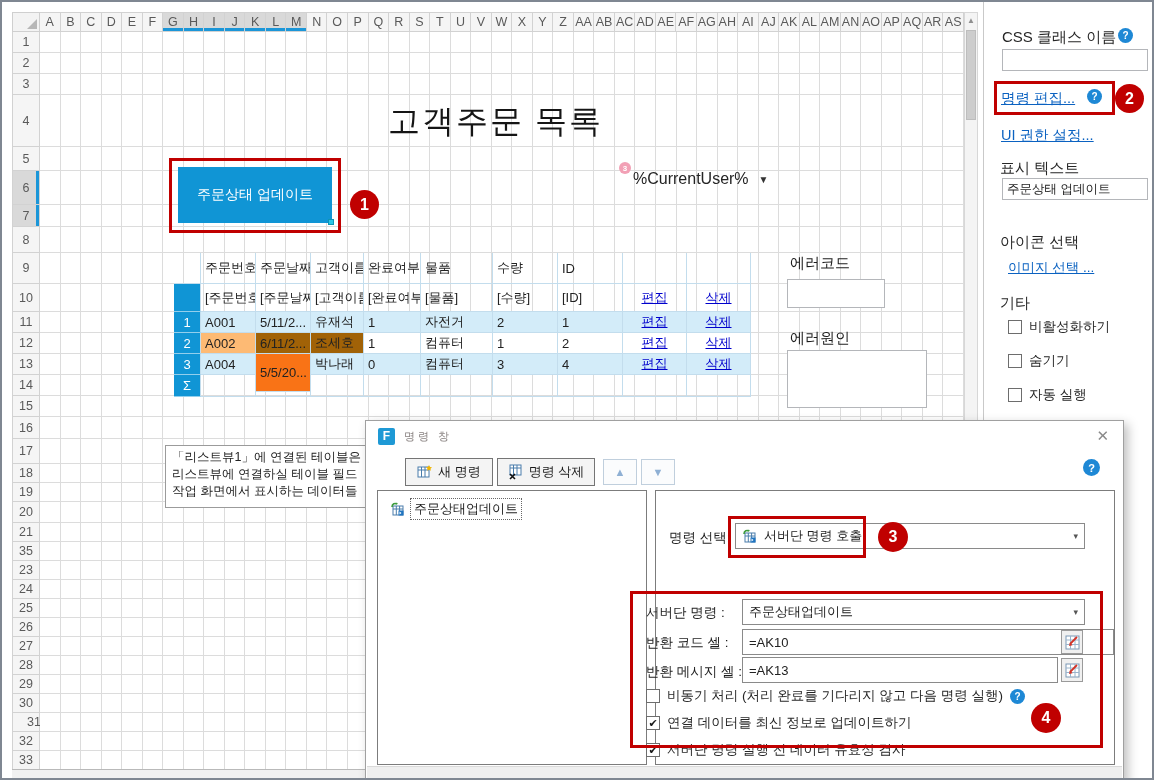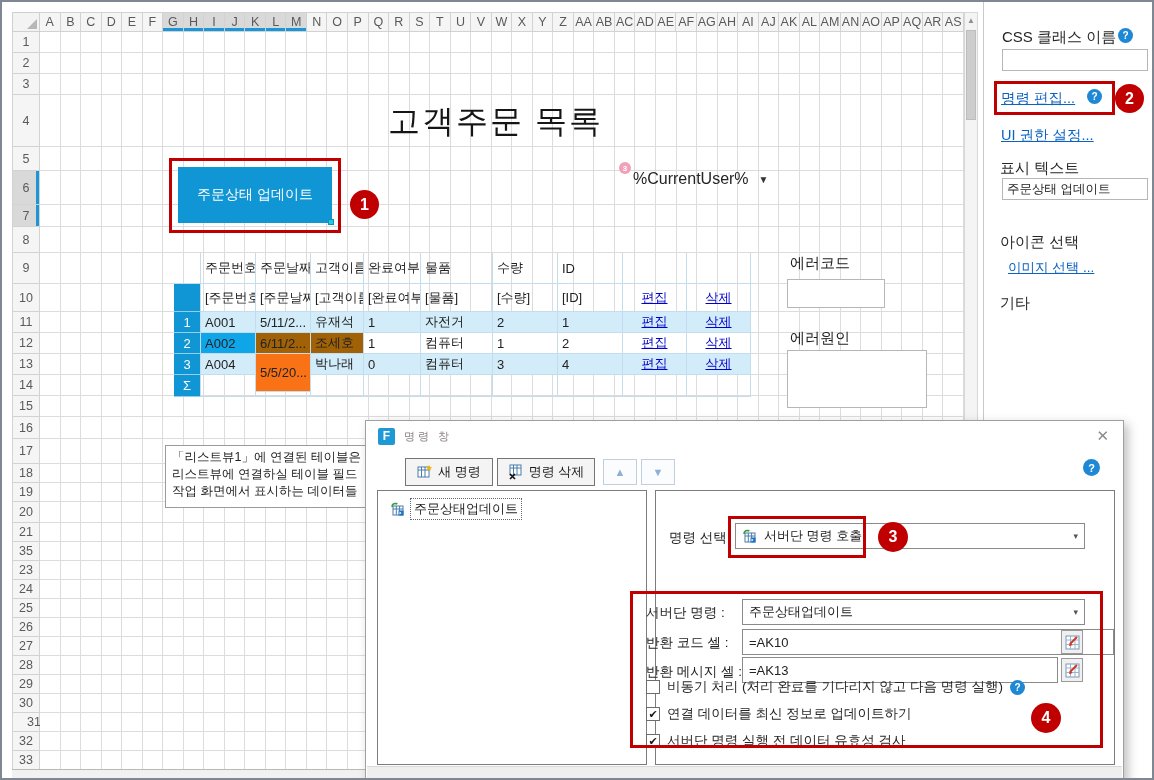--- a/index.html
+++ b/index.html
@@ -272,21 +272,21 @@
         <div class="lv-cell" style="width: 65px; height: 21px; background: rgb(211, 236, 249);">1</div>
         <div class="lv-cell" style="width: 64px; height: 21px; background: rgb(211, 236, 249);">
           <span class="lv-link">편집</span>
         </div>
         <div class="lv-cell" style="width: 64px; height: 21px; background: rgb(211, 236, 249);">
           <span class="lv-link">삭제</span>
         </div>
       </div>
       <div class="lv-row" style="height: 21px;">
         <div class="lv-cell lv-num" style="width: 27px; height: 21px;">2</div>
-        <div class="lv-cell" style="width: 55px; height: 21px; background: #0ea5e9;">A002</div>
+        <div class="lv-cell" style="width: 55px; height: 21px; background: #fdba74;">A002</div>
         <div class="lv-cell" style="width: 55px; height: 21px; background: #a16207;">6/11/2...</div>
         <div class="lv-cell" style="width: 53px; height: 21px; background: #a16207;">조세호</div>
         <div class="lv-cell" style="width: 57px; height: 21px; background: rgb(255, 255, 255);">1</div>
         <div class="lv-cell" style="width: 72px; height: 21px; background: rgb(255, 255, 255);">컴퓨터</div>
         <div class="lv-cell" style="width: 65px; height: 21px; background: rgb(255, 255, 255);">1</div>
         <div class="lv-cell" style="width: 65px; height: 21px; background: rgb(255, 255, 255);">2</div>
         <div class="lv-cell" style="width: 64px; height: 21px; background: rgb(255, 255, 255);">
           <span class="lv-link">편집</span>
         </div>
         <div class="lv-cell" style="width: 64px; height: 21px; background: rgb(255, 255, 255);">
@@ -344,20 +344,34 @@
     <div class="abs qicon" style="left:100px;top:87px;width:15px;height:15px;font-size:10px;">?</div>
     <div class="abs numcircle" style="left:128px;top:82px;width:29px;height:29px;">2</div>
 
     <div class="abs sb-link" style="left:14px;top:124px;">UI 권한 설정...</div>
     <div class="abs sb-label" style="left:13px;top:157px;">표시 텍스트</div>
     <div class="abs inputbox" style="left:15px;top:176px;width:146px;height:22px;font-size:12.5px;line-height:20px;padding:0 4px;">주문상태 업데이트</div>
 
     <div class="abs sb-label" style="left:13px;top:231px;">아이콘 선택</div>
     <div class="abs sb-link" style="left:21px;top:257px;font-size:13.5px;">이미지 선택 ...</div>
     <div class="abs sb-label" style="left:13px;top:292px;">기타</div>
+    <div class="abs" style="left:21px;top:316px;display:flex;flex-direction:column;gap:16px;" id="sb-cbs">
+        <div class="cbrow">
+          <span class="cbbox"></span>
+          <span>비활성화하기</span>
+        </div>
+        <div class="cbrow">
+          <span class="cbbox"></span>
+          <span>숨기기</span>
+        </div>
+        <div class="cbrow">
+          <span class="cbbox"></span>
+          <span>자동 실행</span>
+        </div>
+      </div>
   </div>
 
   <div class="abs dialog">
     <div class="dlg-title">
       <div class="flogo">F</div>
       <div class="dlg-title-text">명령 창</div>
       <div class="dlg-close">✕</div>
     </div>
 
     <div class="tbtn" style="left:39px;top:37px;width:88px;">
@@ -443,21 +457,21 @@
       </div>
       <div class="cellbtn" style="left:405px;top:167px;">
         <svg width="15" height="15" viewBox="0 0 15 15">
           <rect x="1" y="1" width="13" height="13" fill="#fff" stroke="#7a98b5"></rect>
           <path d="M1 5h13M1 9.5h13M5.5 1v13M10 1v13" stroke="#9ab4cc" stroke-width="1"></path>
           <path d="M12 2L5 9" stroke="#d23227" stroke-width="1.8"></path>
           <path d="M4 11l1-3.4 2.6 2.6z" fill="#d23227"></path>
         </svg>
       </div>
 
-      <div class="abs" style="left:-10px;top:187px;display:flex;flex-direction:column;gap:9px;" id="dlg-cbs">
+      <div class="abs" style="left:-10px;top:196px;display:flex;flex-direction:column;gap:9px;" id="dlg-cbs">
           <div class="cbrow">
             <span class="cbbox"></span>
             <span>비동기 처리 (처리 완료를 기다리지 않고 다음 명령 실행)</span>
             <span class="qicon" style="width: 15px; height: 15px; font-size: 10px;">?</span>
           </div>
           <div class="cbrow">
             <span class="cbbox">✔</span>
             <span>연결 데이터를 최신 정보로 업데이트하기</span>
           </div>
           <div class="cbrow">

